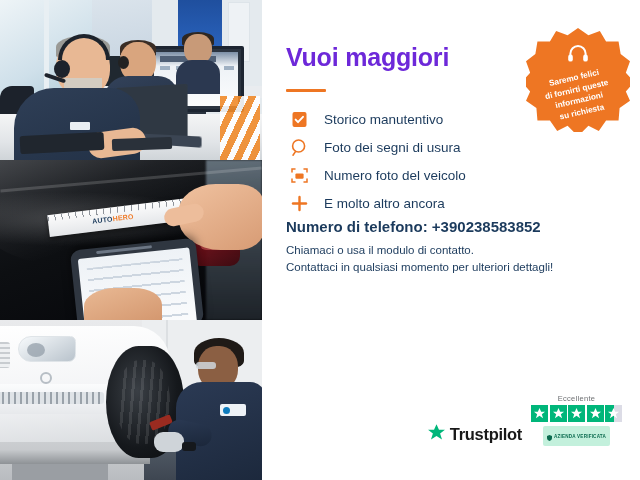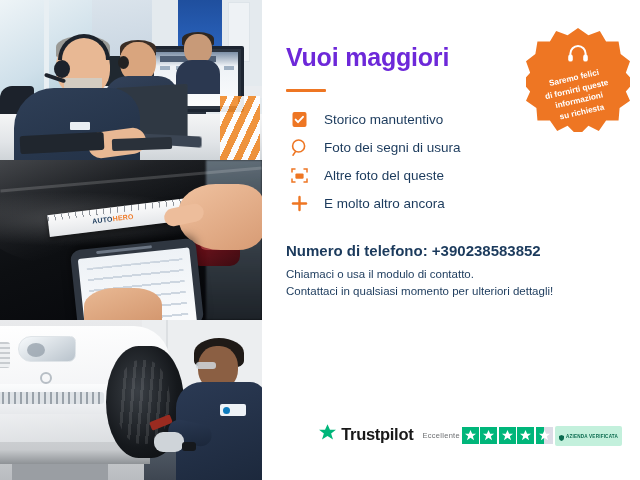--- a/index.html
+++ b/index.html
@@ -164,38 +164,38 @@
   
   .content { position:relative; width:378px; height:480px; background:#fff; padding:42px 22px 0 24px; flex:1 1 auto; }
   .headline { font-size:25px; line-height:1.22; font-weight:bold; color:#6d28d9; letter-spacing:-.2px; max-width:250px; }
   .rule { width:40px; height:3px; background:#ee7623; margin:16px 0 14px 0; border-radius:1px; }
 
   .features { list-style:none; margin-top:2px; }
   .features li { display:flex; align-items:center; height:28px; margin-bottom:0px;text-align:right; }
   .features .ico { width:26px; height:26px; flex:0 0 26px; display:flex; align-items:center; justify-content:center; margin-right:12px; }
   .features .lbl { font-size:13.5px; color:#1b3a5c; }
 
-  .phone-block { margin-top:24px; }
+  .phone-block { }
   .phone-line { font-size:15px; font-weight:bold; color:#1b3a5c; }
   .phone-sub { font-size:11.5px; color:#1b3a5c; line-height:1.52; margin-top:7px; }
 
   
   .badge { position:absolute; right:10px; top:28px; width:104px; height:104px; }
   .badge .burst { position:absolute; inset:0; background:#ee7623;
       clip-path: polygon(50% 0%,60% 7%,71% 3%,77% 13%,89% 13%,91% 25%,100% 32%,96% 43%,104% 52%,96% 61%,100% 70%,90% 77%,89% 89%,77% 89%,70% 99%,60% 94%,50% 104%,40% 94%,30% 99%,23% 89%,11% 89%,10% 77%,0% 70%,4% 61%,-4% 52%,4% 43%,0% 32%,9% 25%,11% 13%,23% 13%,29% 3%,40% 7%);
   }
   .badge .head-ico { position:absolute; left:50%; top:16px; transform:translateX(-50%); }
   .badge .btext { position:absolute; left:50%; top:44px; transform:translateX(-50%) rotate(-13deg);
       width:96px; text-align:center; color:#fff; font-size:8.2px; font-weight:bold; line-height:1.42; }
 
   
   .trust { position:absolute; right:18px; bottom:34px; display:flex; align-items:flex-end; gap:9px; }
   .tp-logo { display:flex; align-items:center; gap:4px; }
   .tp-logo .word { font-size:16.5px; font-weight:bold; color:#191919; letter-spacing:-.3px; }
-  .tp-right { display:flex; align-items:center; gap:2px; }
+  .tp-right { display:flex; flex-direction:column; align-items:center; gap:2px; }
   .tp-rating { font-size:7.5px; color:#6d6f72; letter-spacing:.3px; }
   .stars { display:flex; gap:1.5px; }
   .stars .sbox { width:17px; height:17px; background:#00b67a; display:flex; align-items:center; justify-content:center; }
   .stars .sbox.half { background: linear-gradient(90deg,#00b67a 50%,#dcdce6 50%); }
   .verified { display:flex; align-items:center; gap:2px; background:#c3f0dc; border-radius:2px; padding:1px 4px; margin-top:2px; }
   .verified .vtxt { font-size:4.6px; font-weight:bold; color:#0b6b4f; letter-spacing:.2px; }
 </style>
 </head>
 <body>
 
@@ -326,21 +326,21 @@
           <svg width="19" height="19" viewBox="0 0 19 19">
               <g stroke="#ee7623" stroke-width="1.5" fill="none" stroke-linecap="round">
                 <path d="M2 6V3h3"></path>
                 <path d="M17 6V3h-3"></path>
                 <path d="M2 13v3h3"></path>
                 <path d="M17 13v3h-3"></path>
               </g>
               <rect x="5.4" y="7.4" width="8.2" height="5.4" rx="1.2" fill="#ee7623"></rect>
             </svg>
         </span>
-        <span class="lbl">Altre foto del queste</span>
+        <span class="lbl">Numero foto del veicolo</span>
       </li>
       <li>
         <span class="ico">
           <svg width="19" height="19" viewBox="0 0 19 19">
               <g stroke="#ee7623" stroke-width="2.4" stroke-linecap="round">
                 <path d="M9.5 3v13"></path>
                 <path d="M3 9.5h13"></path>
               </g>
             </svg>
         </span>

